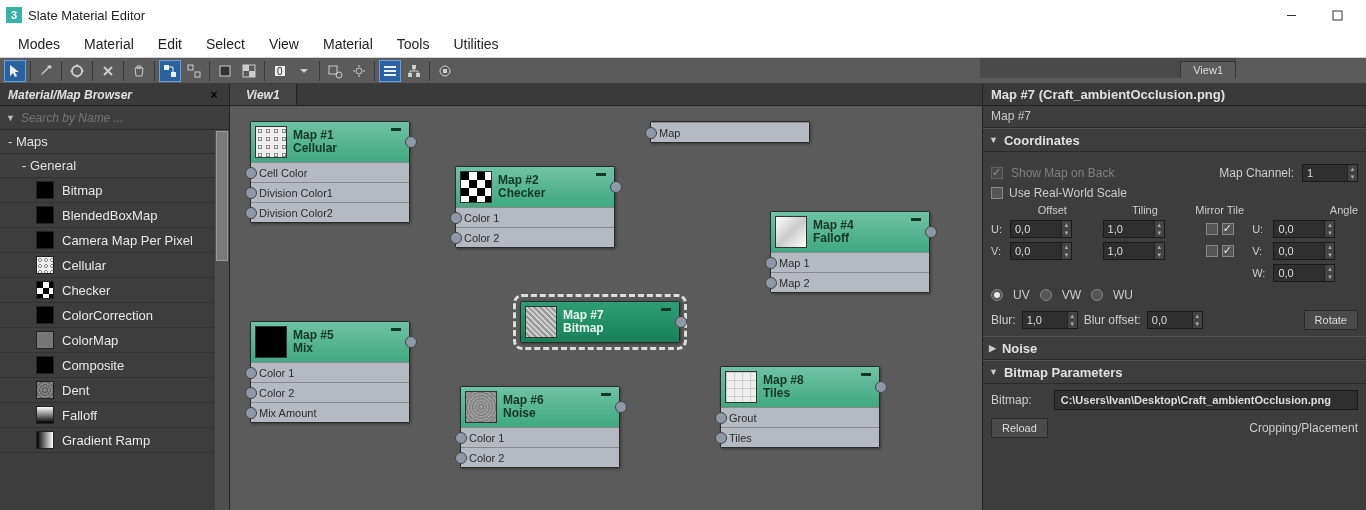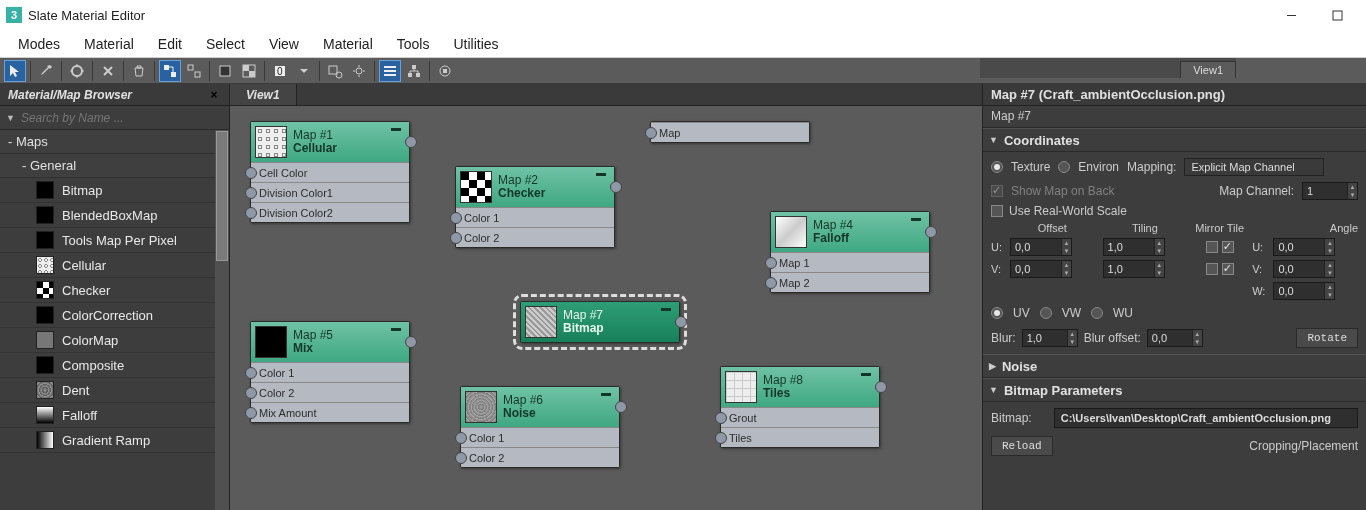--- a/index.html
+++ b/index.html
@@ -49,21 +49,21 @@
 .view-tab .tab { padding: 2px 16px; color: #e0e0e0; font-size: 12px; font-style: italic; font-weight: bold; background: #444; border-right: 1px solid #222; height: 100%; display: flex; align-items: center; }
 .canvas { flex: 1; position: relative; background: #5b5b5b; overflow: hidden; }
 
 
 .node { position: absolute; width: 160px; border: 1px solid #2a2a2a; border-radius: 2px; box-shadow: 1px 1px 3px rgba(0,0,0,.4); }
 .node.selected { outline: 3px dashed #ddd; outline-offset: 4px; }
 .node-head { background: linear-gradient(#6fc2a5, #3fa883); height: 40px; display: flex; align-items: center; padding: 2px 4px; gap: 6px; position: relative; }
 .node.selected .node-head { background: linear-gradient(#2e9e77, #17805a); }
 .node-head .thumb { width: 32px; height: 32px; border: 1px solid #333; flex-shrink: 0; }
 .node-head .labels { display: flex; flex-direction: column; line-height: 1.1; }
-.node-head .name { font-size: 12px; font-weight: normal; color: #143628; }
+.node-head .name { font-size: 12px; font-weight: bold; color: #143628; }
 .node-head .type { font-size: 12px; font-weight: bold; color: #143628; }
 .node.selected .labels .name, .node.selected .labels .type { color: #e8f4ef; }
 .node-head .minus { position: absolute; right: 6px; top: 4px; width: 14px; height: 6px; display: flex; }
 .node-head .minus::after { content: ""; width: 10px; height: 3px; background: #143628; margin: auto; }
 .node-body { background: #b5bac2; }
 .node-slot { height: 20px; border-top: 1px solid #888; display: flex; align-items: center; padding: 0 8px; font-size: 11px; color: #2c2c2c; position: relative; }
 .node-slot::before { content: ""; position: absolute; left: -6px; top: 50%; transform: translateY(-50%); width: 10px; height: 10px; border-radius: 50%; background: #8f98a6; border: 1px solid #444; }
 .node-out { position: absolute; right: -8px; width: 12px; height: 12px; border-radius: 50%; background: #8f98a6; border: 1px solid #444; }
 
 
@@ -80,21 +80,21 @@
 .radio.checked::after { content: ""; position: absolute; inset: 2px; border-radius: 50%; background: #e8e8e8; }
 .check { width: 12px; height: 12px; border: 1px solid #888; background: #555; position: relative; }
 .check.checked::after { content: "✓"; position: absolute; inset: -2px 0 0 0; font-size: 11px; color: #e8e8e8; }
 .dimlabel { color: #808080; }
 .num-input { width: 56px; height: 18px; background: #2f2f2f; border: 1px solid #1a1a1a; color: #ddd; font-size: 11px; padding: 0 4px; display: flex; align-items: center; position: relative; }
 .num-input.wide { width: 62px; }
 .num-input .spinner { position: absolute; right: 0; top: 0; bottom: 0; width: 10px; display: flex; flex-direction: column; }
 .num-input .spinner div { flex: 1; font-size: 6px; color: #aaa; display: flex; align-items: center; justify-content: center; background: #444; border-left: 1px solid #222; }
 
 .dropdown { height: 18px; background: #3a3a3a; border: 1px solid #222; color: #ddd; font-size: 11px; padding: 0 6px; display: flex; align-items: center; min-width: 140px; }
-.btn-wide { height: 20px; background: #4a4a4a; border: 1px solid #2a2a2a; color: #ddd; font-size: 11px; padding: 0 10px; display: flex; align-items: center; justify-content: center; font-family: Liberation Mono, monospace; }
+.btn-wide { height: 20px; background: #4a4a4a; border: 1px solid #2a2a2a; color: #ddd; font-size: 11px; padding: 0 10px; display: flex; align-items: center; justify-content: center; }
 
 .grid-coords { display: grid; grid-template-columns: auto 1fr 1fr auto auto 1fr; gap: 4px 8px; align-items: center; margin-top: 4px; font-size: 11px; }
 
 .path-input { height: 20px; background: #2f2f2f; border: 1px solid #1a1a1a; color: #ddd; font-size: 11px; padding: 0 6px; display: flex; align-items: center; flex: 1; overflow: hidden; white-space: nowrap; font-weight: bold; }
 </style>
 </head>
 <body>
 
 <div class="titlebar">
   <div class="app-icon">3</div>
@@ -251,21 +251,21 @@
         <div class="tree-item">
             <div class="swatch" style="background:#000"></div>
             <span>Bitmap</span>
           </div>
         <div class="tree-item">
             <div class="swatch" style="background:#000"></div>
             <span>BlendedBoxMap</span>
           </div>
         <div class="tree-item">
             <div class="swatch" style="background:#000"></div>
-            <span>Tools Map Per Pixel</span>
+            <span>Camera Map Per Pixel</span>
           </div>
         <div class="tree-item">
             <div class="swatch" style="background:radial-gradient(circle,#eee 20%,#888 21%,#888 40%,#eee 41%) 0 0/6px 6px"></div>
             <span>Cellular</span>
           </div>
         <div class="tree-item">
             <div class="swatch" style="background:conic-gradient(#fff 0 25%,#000 0 50%,#fff 0 75%,#000 0) 0 0/12px 12px"></div>
             <span>Checker</span>
           </div>
         <div class="tree-item">
@@ -423,28 +423,20 @@
 
   <div class="right-panel" style="position:relative">
     <div class="right-header">Map #7 (Craft_ambientOcclusion.png)</div>
     <div class="right-sub">Map #7</div>
 
     <div class="rollout-head">
         <span class="arr">▼</span>
         <span>Coordinates</span>
       </div>
     <div class="rollout-body">
-      <div style="display:flex; align-items:center; gap:8px; flex-wrap:wrap">
-        <span class="radio checked"></span>
-          <span>Texture</span>
-        <span class="radio"></span>
-          <span>Environ</span>
-        <span>Mapping:</span>
-        <div class="dropdown">Explicit Map Channel</div>
-      </div>
       <div style="display:flex; align-items:center; gap:8px; margin-top:6px">
         <span class="check checked" style="opacity:.5"></span>
           <span class="dimlabel">Show Map on Back</span>
         <span style="margin-left:auto">Map Channel:</span>
         <div class="num-input">
             <span>1</span>
             <div class="spinner">
               <div>▲</div>
               <div>▼</div>
             </div>

